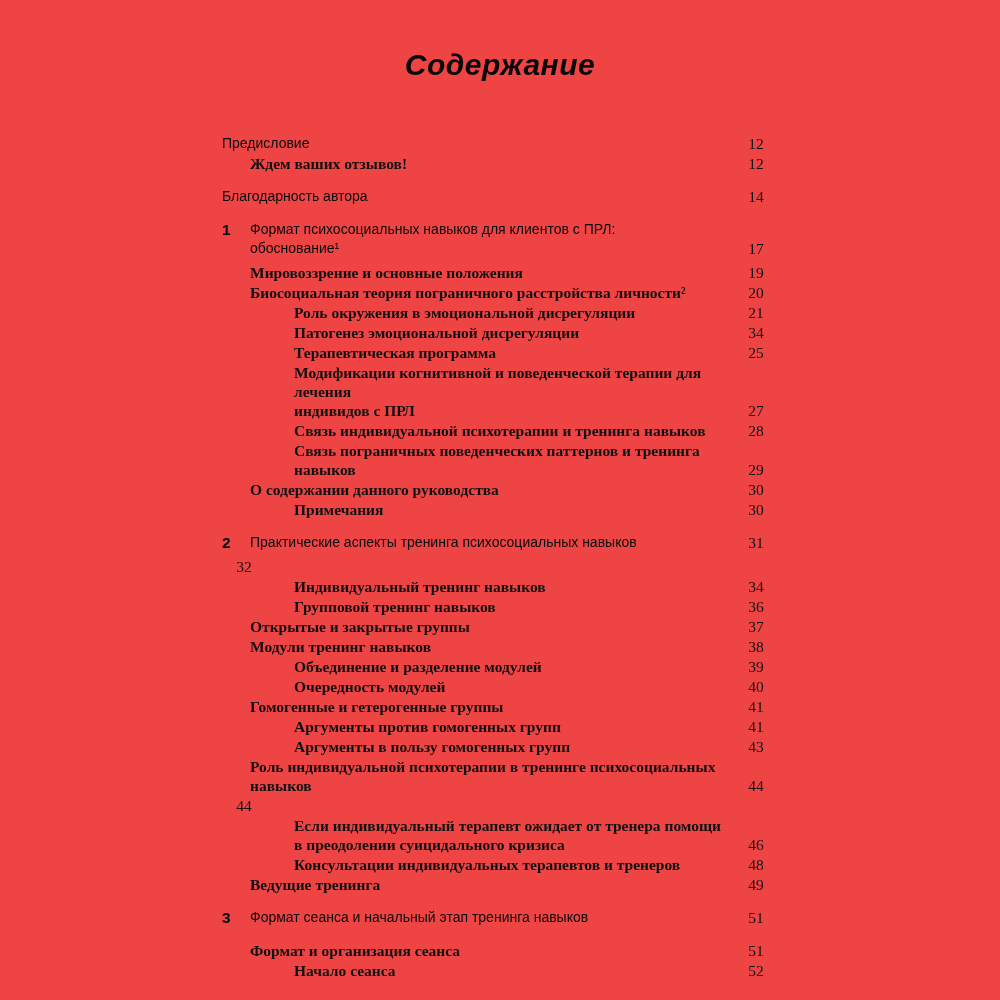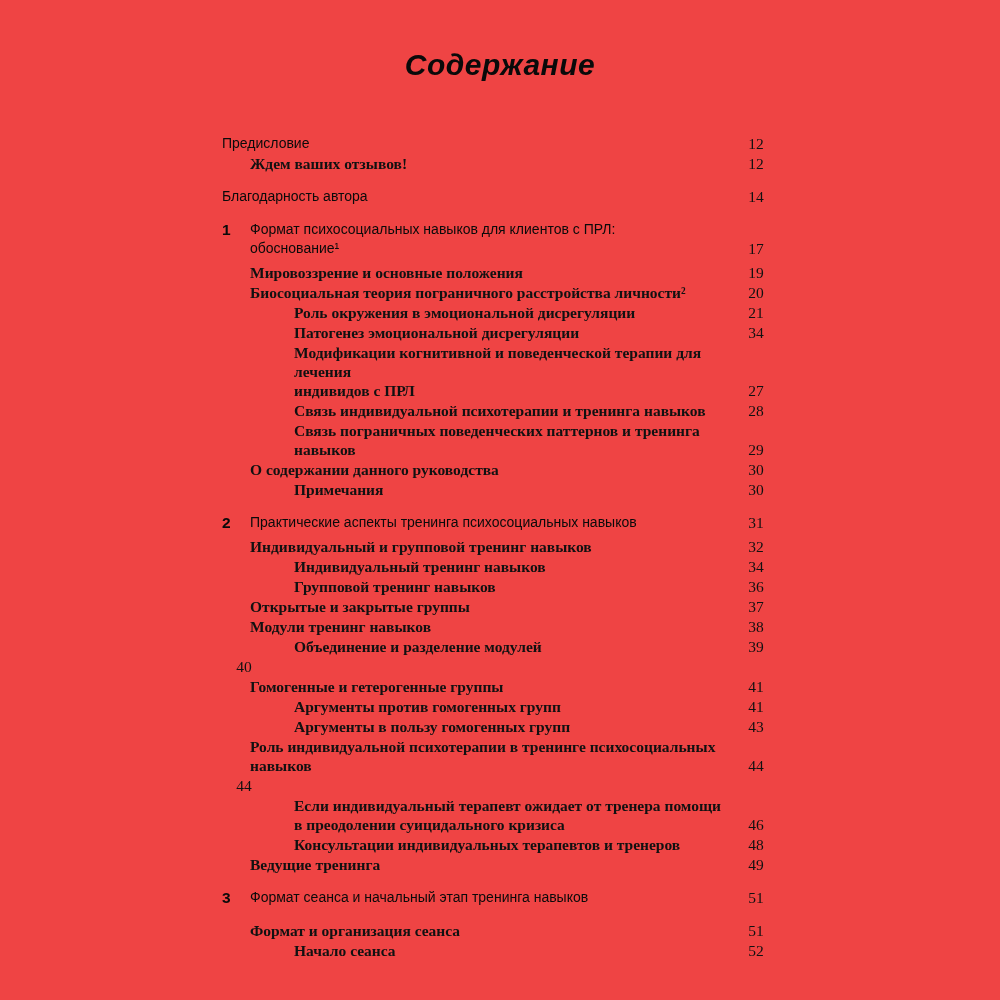--- a/index.html
+++ b/index.html
@@ -119,20 +119,25 @@
     <span class="text">Роль окружения в эмоциональной дисрегуляции</span>
     <span class="pagenum">21</span>
   </div>
         <div class="row indent-2">
 
     <span class="text">Патогенез эмоциональной дисрегуляции</span>
     <span class="pagenum">34</span>
   </div>
         <div class="row indent-2">
 
+    <span class="text">Терапевтическая программа</span>
+    <span class="pagenum">25</span>
+  </div>
+        <div class="row indent-2">
+
     <span class="text">Модификации когнитивной и поведенческой терапии для лечения
 индивидов с ПРЛ</span>
     <span class="pagenum">27</span>
   </div>
         <div class="row indent-2">
 
     <span class="text">Связь индивидуальной психотерапии и тренинга навыков</span>
     <span class="pagenum">28</span>
   </div>
         <div class="row indent-2">
@@ -150,21 +155,20 @@
     <span class="text">Примечания</span>
     <span class="pagenum">30</span>
   </div>
         <div class="row indent-0 bold chapter space-before">
     <span class="num">2</span>
     <span class="text">Практические аспекты тренинга психосоциальных навыков</span>
     <span class="pagenum">31</span>
   </div>
         <div class="row indent-1">
 
-    <span class="text">Индивидуальный и групповой тренинг навыков</span>
     <span class="pagenum">32</span>
   </div>
         <div class="row indent-2">
 
     <span class="text">Индивидуальный тренинг навыков</span>
     <span class="pagenum">34</span>
   </div>
         <div class="row indent-2">
 
     <span class="text">Групповой тренинг навыков</span>
@@ -180,20 +184,21 @@
     <span class="text">Модули тренинг навыков</span>
     <span class="pagenum">38</span>
   </div>
         <div class="row indent-2">
 
     <span class="text">Объединение и разделение модулей</span>
     <span class="pagenum">39</span>
   </div>
         <div class="row indent-2">
 
+    <span class="text">Очередность модулей</span>
     <span class="pagenum">40</span>
   </div>
         <div class="row indent-1">
 
     <span class="text">Гомогенные и гетерогенные группы</span>
     <span class="pagenum">41</span>
   </div>
         <div class="row indent-2">
 
     <span class="text">Аргументы против гомогенных групп</span>

